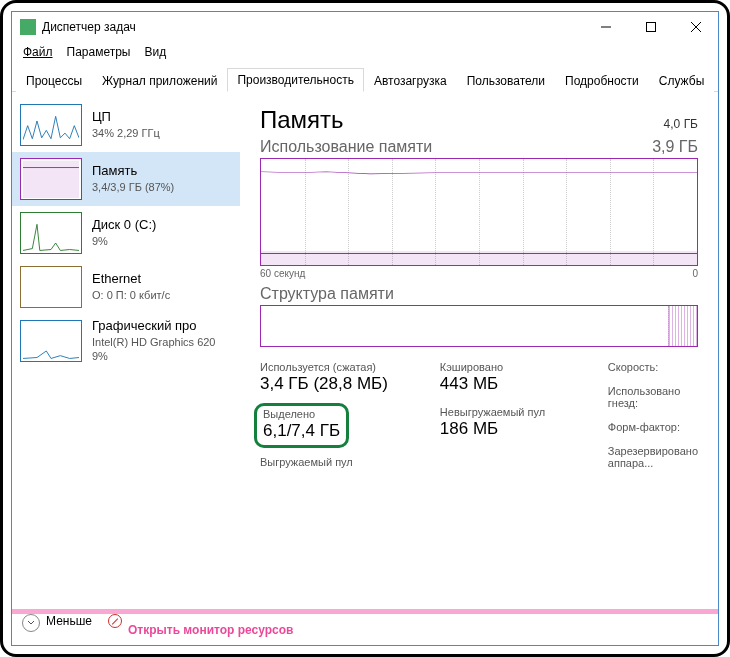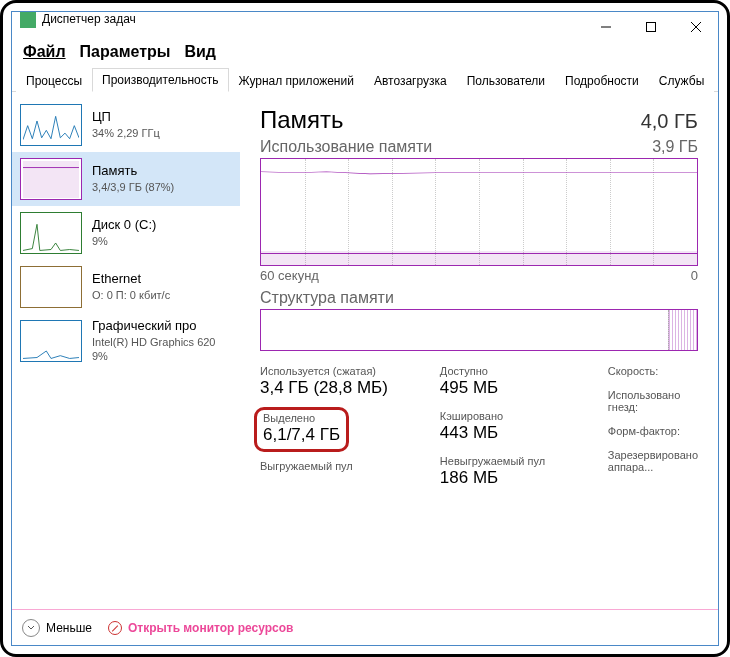--- a/index.html
+++ b/index.html
@@ -1,26 +1,26 @@
 <!DOCTYPE html>
 <html><head>
 <meta charset="utf-8">
 <style>
   * { box-sizing: border-box; margin: 0; padding: 0; }
   body { font-family: "Segoe UI", Tahoma, sans-serif; font-size: 12px; background: #fff; color: #000; }
   .frame { width: 730px; height: 657px; border: 3px solid #000; border-radius: 16px; background: #fff; overflow: hidden; position: relative; }
   .window { margin: 8px; height: calc(100% - 16px); border: 1px solid #4a88c7; display: flex; flex-direction: column; background: #fff; }
-  .titlebar { height: 30px; display: flex; background: #fff; }
+  .titlebar { height: 30px; display: flex; align-items: center; background: #fff; }
   .titlebar .ticon { width: 16px; height: 16px; margin: 0 6px 0 8px; background: #4a6; display:inline-block; }
   .titlebar .title { font-size: 12px; color: #000; flex: 0 0 auto; }
   .titlebar .spacer { flex: 1; }
   .winbtn { width: 45px; height: 30px; display: flex; align-items: center; justify-content: center; color: #000; }
   .winbtn svg { stroke: #000; }
   .menubar { height: 20px; display: flex; align-items: center; padding: 0 4px; background: #fff; }
-  .menubar span { padding: 2px 7px; font-size: 16px; font-weight: bold; }
+  .menubar span { padding: 2px 7px; font-size: 12px; }
   .menubar .filemenu { text-decoration: underline; }
   .tabs { display: flex; align-items: flex-end; padding-left: 4px; height: 26px; border-bottom: 1px solid #d9d9d9; margin-top: 4px; }
   .tab { padding: 4px 9px 4px 9px; font-size: 12px; border: 1px solid transparent; border-bottom: none; position: relative; top: 1px; background: #fff; }
   .tab.active { border-color: #d9d9d9; border-bottom: 1px solid #fff; }
   .body { flex: 1; display: flex; overflow: hidden; }
   .sidebar { width: 228px; background: #fff; padding: 6px 0; }
   .sideitem { display: flex; align-items: center; padding: 4px 6px 4px 8px; height: 54px; }
   .sideitem.selected { background: #d3e6f8; }
   .thumb { width: 62px; height: 42px; border: 1px solid #999; margin-right: 10px; position: relative; background: #fff; }
   .thumb.cpu { border-color: #1f77b4; }
@@ -28,39 +28,39 @@
   .thumb.disk { border-color: #2e7d32; }
   .thumb.eth { border-color: #8d6e35; }
   .thumb.gpu { border-color: #1f77b4; }
   .thumb .mini { position: absolute; inset: 2px; }
   .sideinfo { display: flex; flex-direction: column; line-height: 1.3; overflow: hidden; }
   .sideinfo .ti { font-size: 13px; color: #000; white-space: nowrap; }
   .sideinfo .su { font-size: 11px; color: #555; white-space: nowrap; }
   .main { flex: 1; padding: 14px 20px 0 20px; overflow: hidden; }
   .mhead { display: flex; align-items: baseline; justify-content: space-between; margin-bottom: 4px; }
   .mhead .h1 { font-size: 24px; font-weight: 400; }
-  .mhead .tot { font-size: 20px; color: #333; }
+  .mhead .tot { font-size: 12px; color: #333; }
   .graphlabelrow { display: flex; justify-content: space-between; font-size: 16px; color: #666; }
   .graph { height: 108px; border: 1px solid #9c27b0; margin: 2px 0; position: relative; background: #fff; }
   .graph .gridv { position: absolute; top:0; bottom:0; width:0; border-left: 1px dotted #ccc; }
   .graph .fill { position: absolute; bottom: 0; left:0; right:0; height: 4px; background: rgba(156,39,176,0.12); }
   .graph .line { position: absolute; top: 10px; left:0; right:0; height:0; border-top: 1px solid #9c27b0; }
-  .xaxis { display: flex; justify-content: space-between; font-size: 13px; color: #666; margin-bottom: 6px; }
+  .xaxis { display: flex; justify-content: space-between; font-size: 10px; color: #666; margin-bottom: 6px; }
   .struct { height: 42px; border: 1px solid #9c27b0; margin: 2px 0 14px 0; position: relative; }
   .struct::after { content:""; position:absolute; right:0; top:0; bottom:0; width:28px; background: repeating-linear-gradient(90deg, rgba(156,39,176,0.35) 0 1px, transparent 1px 3px); border-left:1px dotted #aaa;}
   .stats { display: flex; gap: 20px; }
   .col { display: flex; flex-direction: column; gap: 12px; }
   .col1 { width: 162px; }
   .col2 { width: 150px; }
   .col3 { flex:1; }
   .stat .lab { font-size: 11px; color: #555; }
   .stat .val { font-size: 17px; color: #000; margin-top: 1px; }
   .dim .lab { font-size: 11px; color: #555; }
-  .hl { border: 3px solid #b91c1c; border-radius: 10px; padding: 2px 6px 4px 6px; margin: -3px -6px -4px -6px; display:inline-block; }
-  .footer { height: 36px; border-top: 1px solid #f9a8d4; display: flex; align-items: center; padding: 0 10px; gap: 6px; }
+  .hl { border: 3px solid #15803d; border-radius: 10px; padding: 2px 6px 4px 6px; margin: -3px -6px -4px -6px; display:inline-block; }
+  .footer { height: 36px; border-top: 5px solid #f9a8d4; display: flex; padding: 0 10px; gap: 6px; }
   .footer .circ { width:18px; height:18px; border:1px solid #888; border-radius:50%; display:flex; align-items:center; justify-content:center; }
   .footer .less { font-size: 12px; color: #000; margin-right: 10px; }
   .footer .monlink { font-size: 12px; color: #ec4899; display:flex; align-items:center; gap:4px;font-weight:bold; }
   .noicon { width:14px; height:14px; border:1.5px solid #cc3030; border-radius:50%; position:relative; }
   .noicon::after { content:""; position:absolute; left:2px; right:2px; top:50%; height:0; border-top:1.5px solid #cc3030; transform: rotate(-45deg);}
 </style>
 </head>
 <body>
 
 <div class="frame">
@@ -89,22 +89,22 @@
     </div>
 
     <div class="menubar">
       <span class="filemenu">Файл</span>
       <span>Параметры</span>
       <span>Вид</span>
     </div>
 
     <div class="tabs">
       <div class="tab">Процессы</div>
+      <div class="tab">Журнал приложений</div>
       <div class="tab active">Производительность</div>
-      <div class="tab">Журнал приложений</div>
       <div class="tab">Автозагрузка</div>
       <div class="tab">Пользователи</div>
       <div class="tab">Подробности</div>
       <div class="tab">Службы</div>
     </div>
 
     <div class="body">
       <div class="sidebar">
 
         <div class="sideitem">
@@ -215,24 +215,20 @@
                 <div class="lab">Выделено</div>
                 <div class="val">6,1/7,4 ГБ</div>
               </span>
             </div>
             <div class="stat">
               <div class="lab">Выгружаемый пул</div>
             </div>
           </div>
           <div class="col col2">
             <div class="stat">
-              <div class="lab">Доступно</div>
-              <div class="val">495 МБ</div>
-            </div>
-            <div class="stat">
               <div class="lab">Кэшировано</div>
               <div class="val">443 МБ</div>
             </div>
             <div class="stat">
               <div class="lab">Невыгружаемый пул</div>
               <div class="val">186 МБ</div>
             </div>
           </div>
           <div class="col col3">
             <div class="dim">

